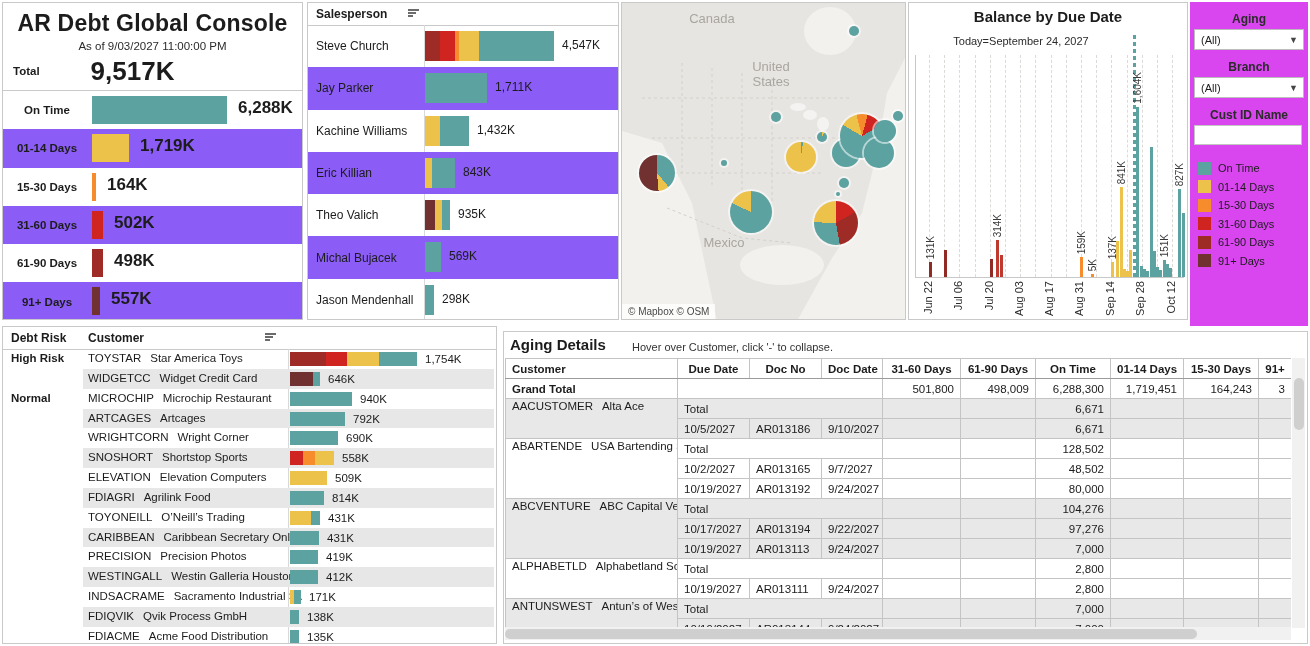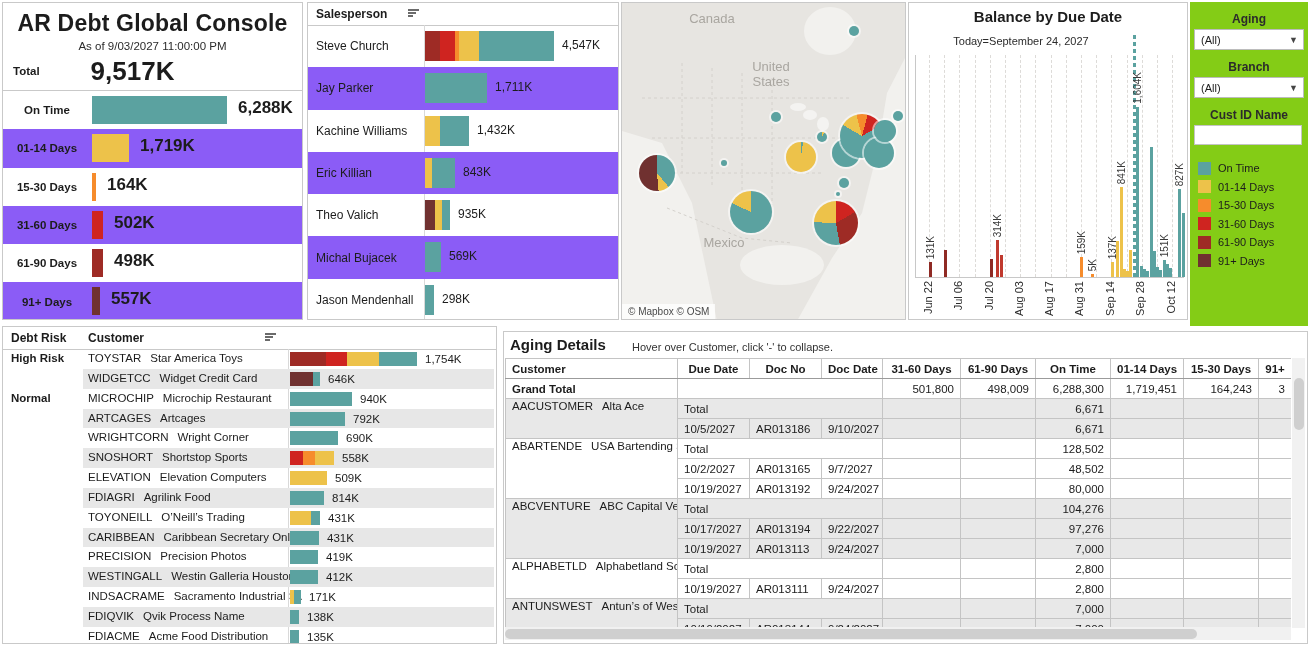--- a/index.html
+++ b/index.html
@@ -40,21 +40,21 @@
   #balance{left:908px;top:2px;width:280px;height:318px;}
   #balance .ctitle{font-size:15px;font-weight:bold;text-align:center;margin-top:5px;}
   #balance .annot{position:absolute;left:12px;top:32px;width:200px;text-align:center;font-size:11px;font-weight:normal;color:#2b2b2b;}
   #plot{position:absolute;left:6px;top:52px;width:268px;height:222px;border-left:1px solid #c8c8c8;border-bottom:1px solid #c8c8c8;}
   .gridline{position:absolute;top:0;bottom:0;width:0;border-left:1px dashed #dddbd8;}
   .cbar{position:absolute;bottom:0;width:3px;}
   .cbar-label{position:absolute;font-size:10px;color:#3a3a3a;writing-mode:vertical-rl;transform:rotate(180deg);white-space:nowrap;}
   .today-line{position:absolute;top:-20px;bottom:0;width:3px;background:repeating-linear-gradient(to bottom,#5BA2A0 0 4px,transparent 4px 7px);}
   .xtick{position:absolute;top:226px;font-size:11px;color:#2b2b2b;writing-mode:vertical-rl;transform:rotate(180deg);white-space:nowrap;}
   
-  #side{position:absolute;left:1190px;top:2px;width:118px;height:324px;background:#84cc16;}
+  #side{position:absolute;left:1190px;top:2px;width:118px;height:324px;background:#d946ef;}
   .f-label{text-align:center;font-size:12px;font-weight:600;color:#2b2b2b;margin:10px 0 3px;}
   .dropdown{position:relative;margin:0 4px;height:21px;border:1px solid #bcbcbc;background:#fff;font-size:11px;line-height:21px;padding-left:6px;cursor:pointer;box-sizing:border-box;}
   .dropdown .caret{position:absolute;right:5px;top:0;font-size:9px;color:#444;}
   .text-input{display:block;margin:0 4px;width:108px;height:20px;border:1px solid #c4c4c4;font-size:11px;padding:0 4px;box-sizing:border-box;}
   #legend{margin-top:14px;padding-left:8px;}
   .leg-item{display:flex;align-items:center;height:18.5px;font-size:11px;}
   .leg-swatch{width:13px;height:13px;margin-right:7px;flex:none;}
   
   #debt{left:2px;top:326px;width:495px;height:318px;}
   #debt .h2{position:absolute;left:85px;top:4px;}
@@ -472,21 +472,21 @@
         <div class="debt-row">
           <div class="cust"><span>INDSACRAME</span><span class="nm">Sacramento Industrial S..</span></div>
           <div class="bar" style="width: 11px;">
             <div class="seg" style="width: 36%; background: rgb(237, 194, 74);"></div>
             <div class="seg" style="width: 64%; background: rgb(91, 162, 160);"></div>
           </div>
           <div class="val" style="left: 306px;">171K</div>
         </div>
         <div class="debt-row">
           <div class="shadeband"></div>
-          <div class="cust"><span>FDIQVIK</span><span class="nm">Qvik Process Name</span></div>
+          <div class="cust"><span>FDIQVIK</span><span class="nm">Qvik Process GmbH</span></div>
           <div class="bar" style="width: 9px;">
             <div class="seg" style="width: 100%; background: rgb(91, 162, 160);"></div>
           </div>
           <div class="val" style="left: 304px;">138K</div>
         </div>
         <div class="debt-row">
           <div class="cust"><span>FDIACME</span><span class="nm">Acme Food Distribution</span></div>
           <div class="bar" style="width: 9px;">
             <div class="seg" style="width: 100%; background: rgb(91, 162, 160);"></div>
           </div>

